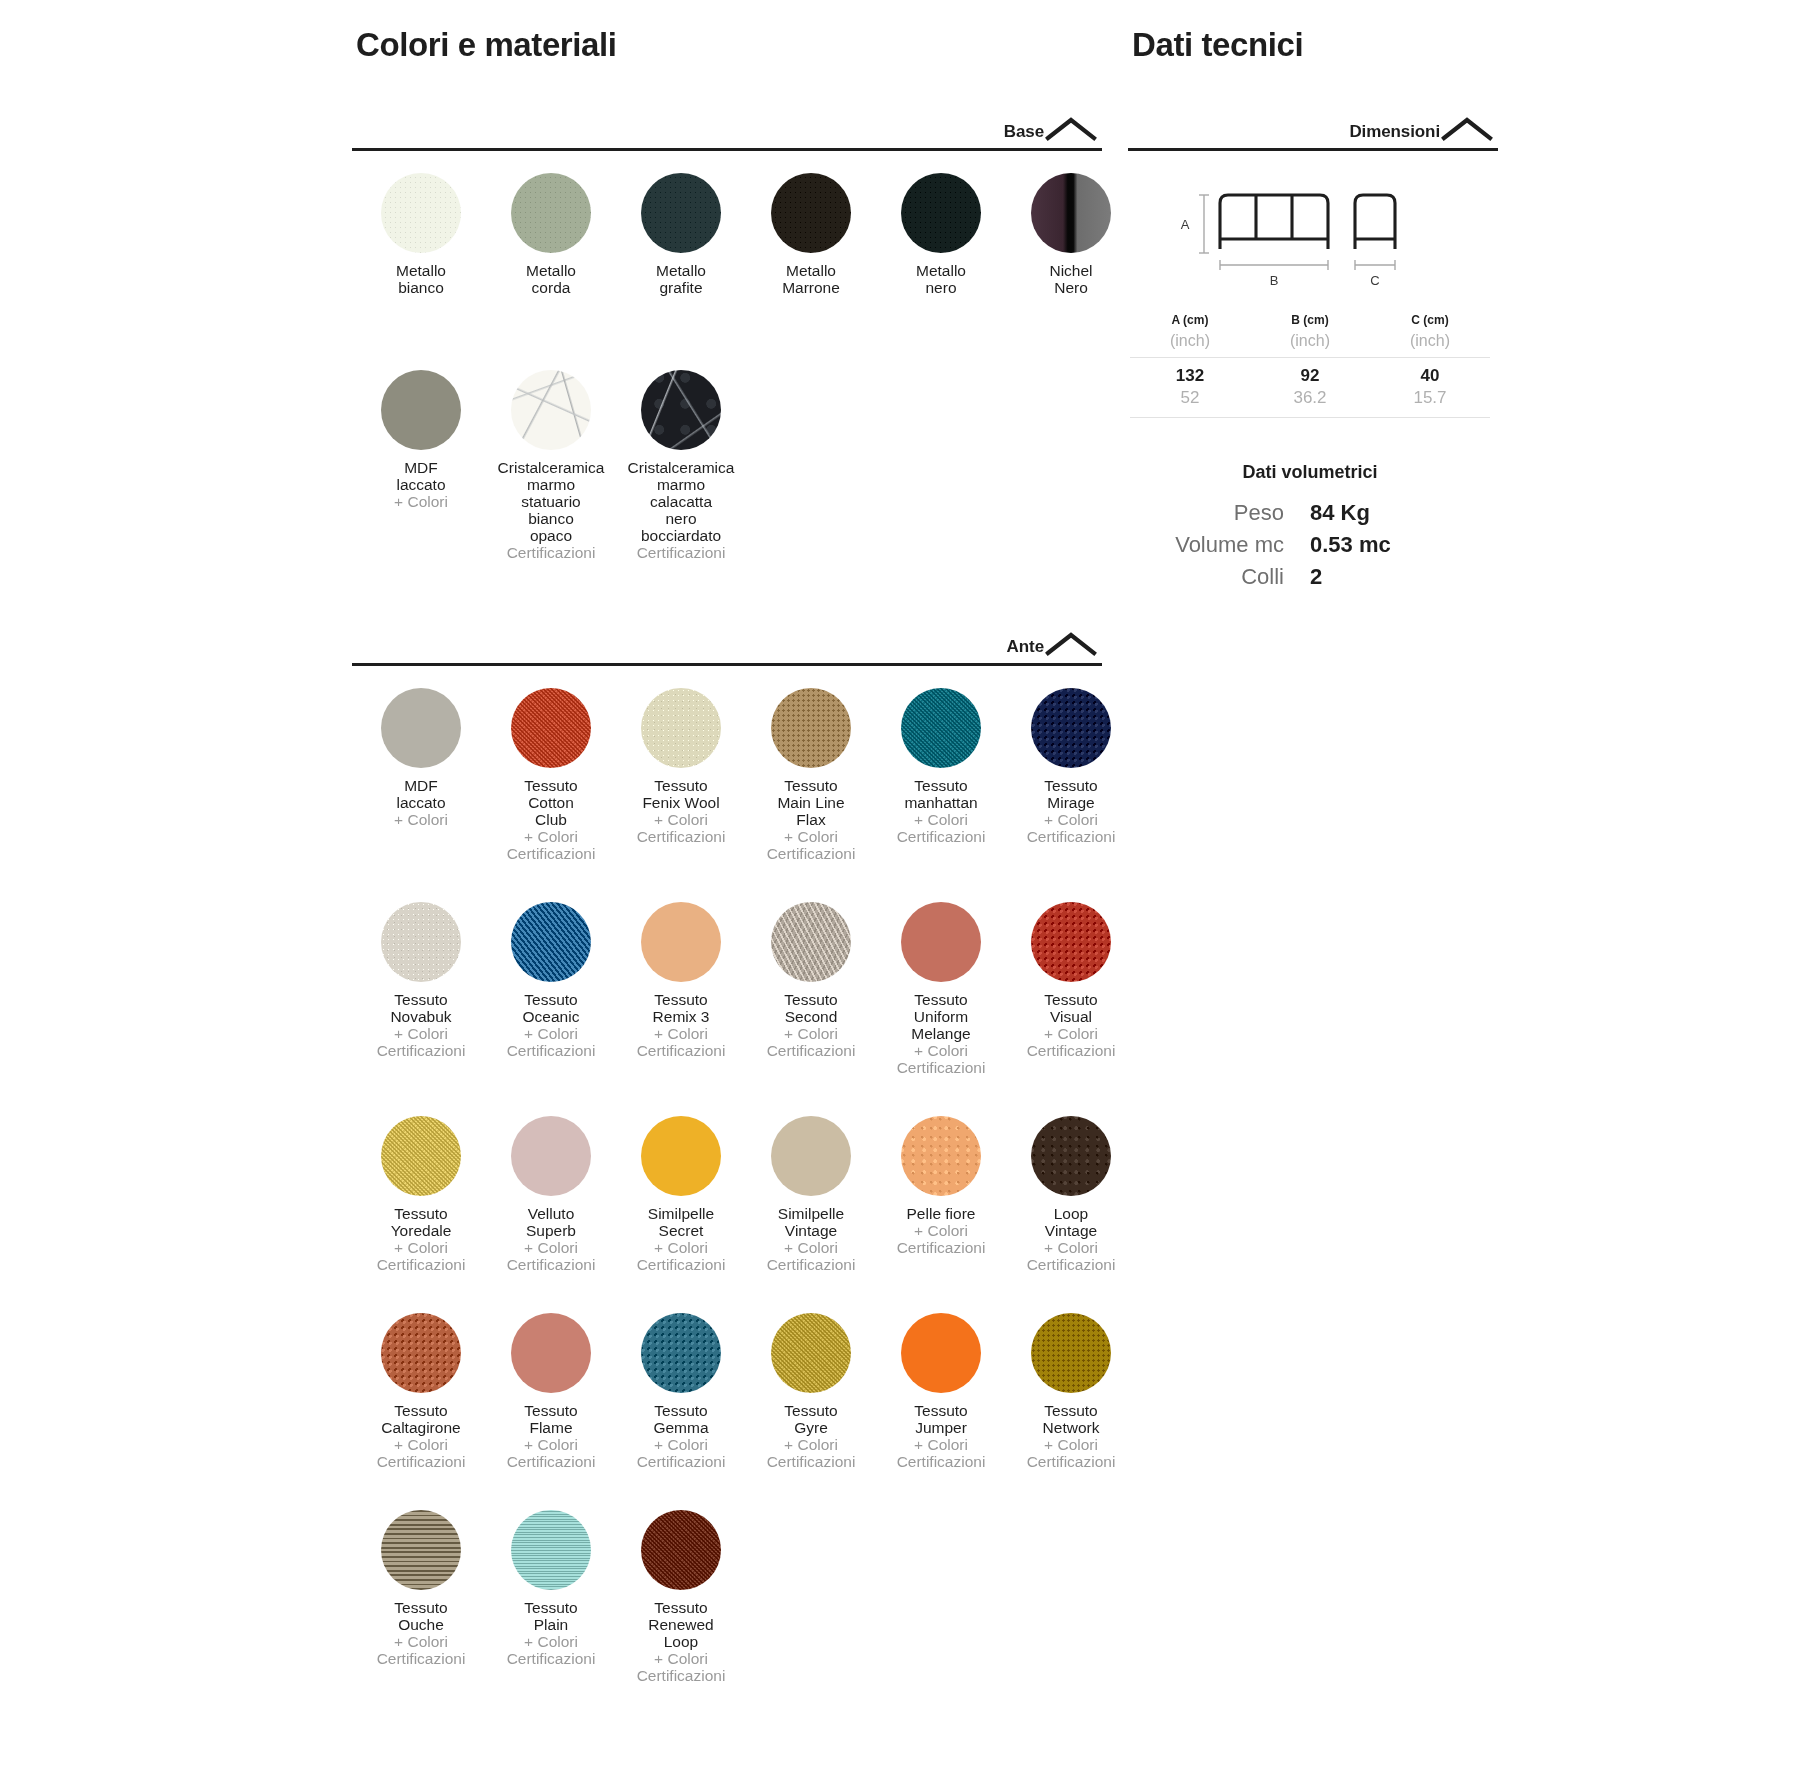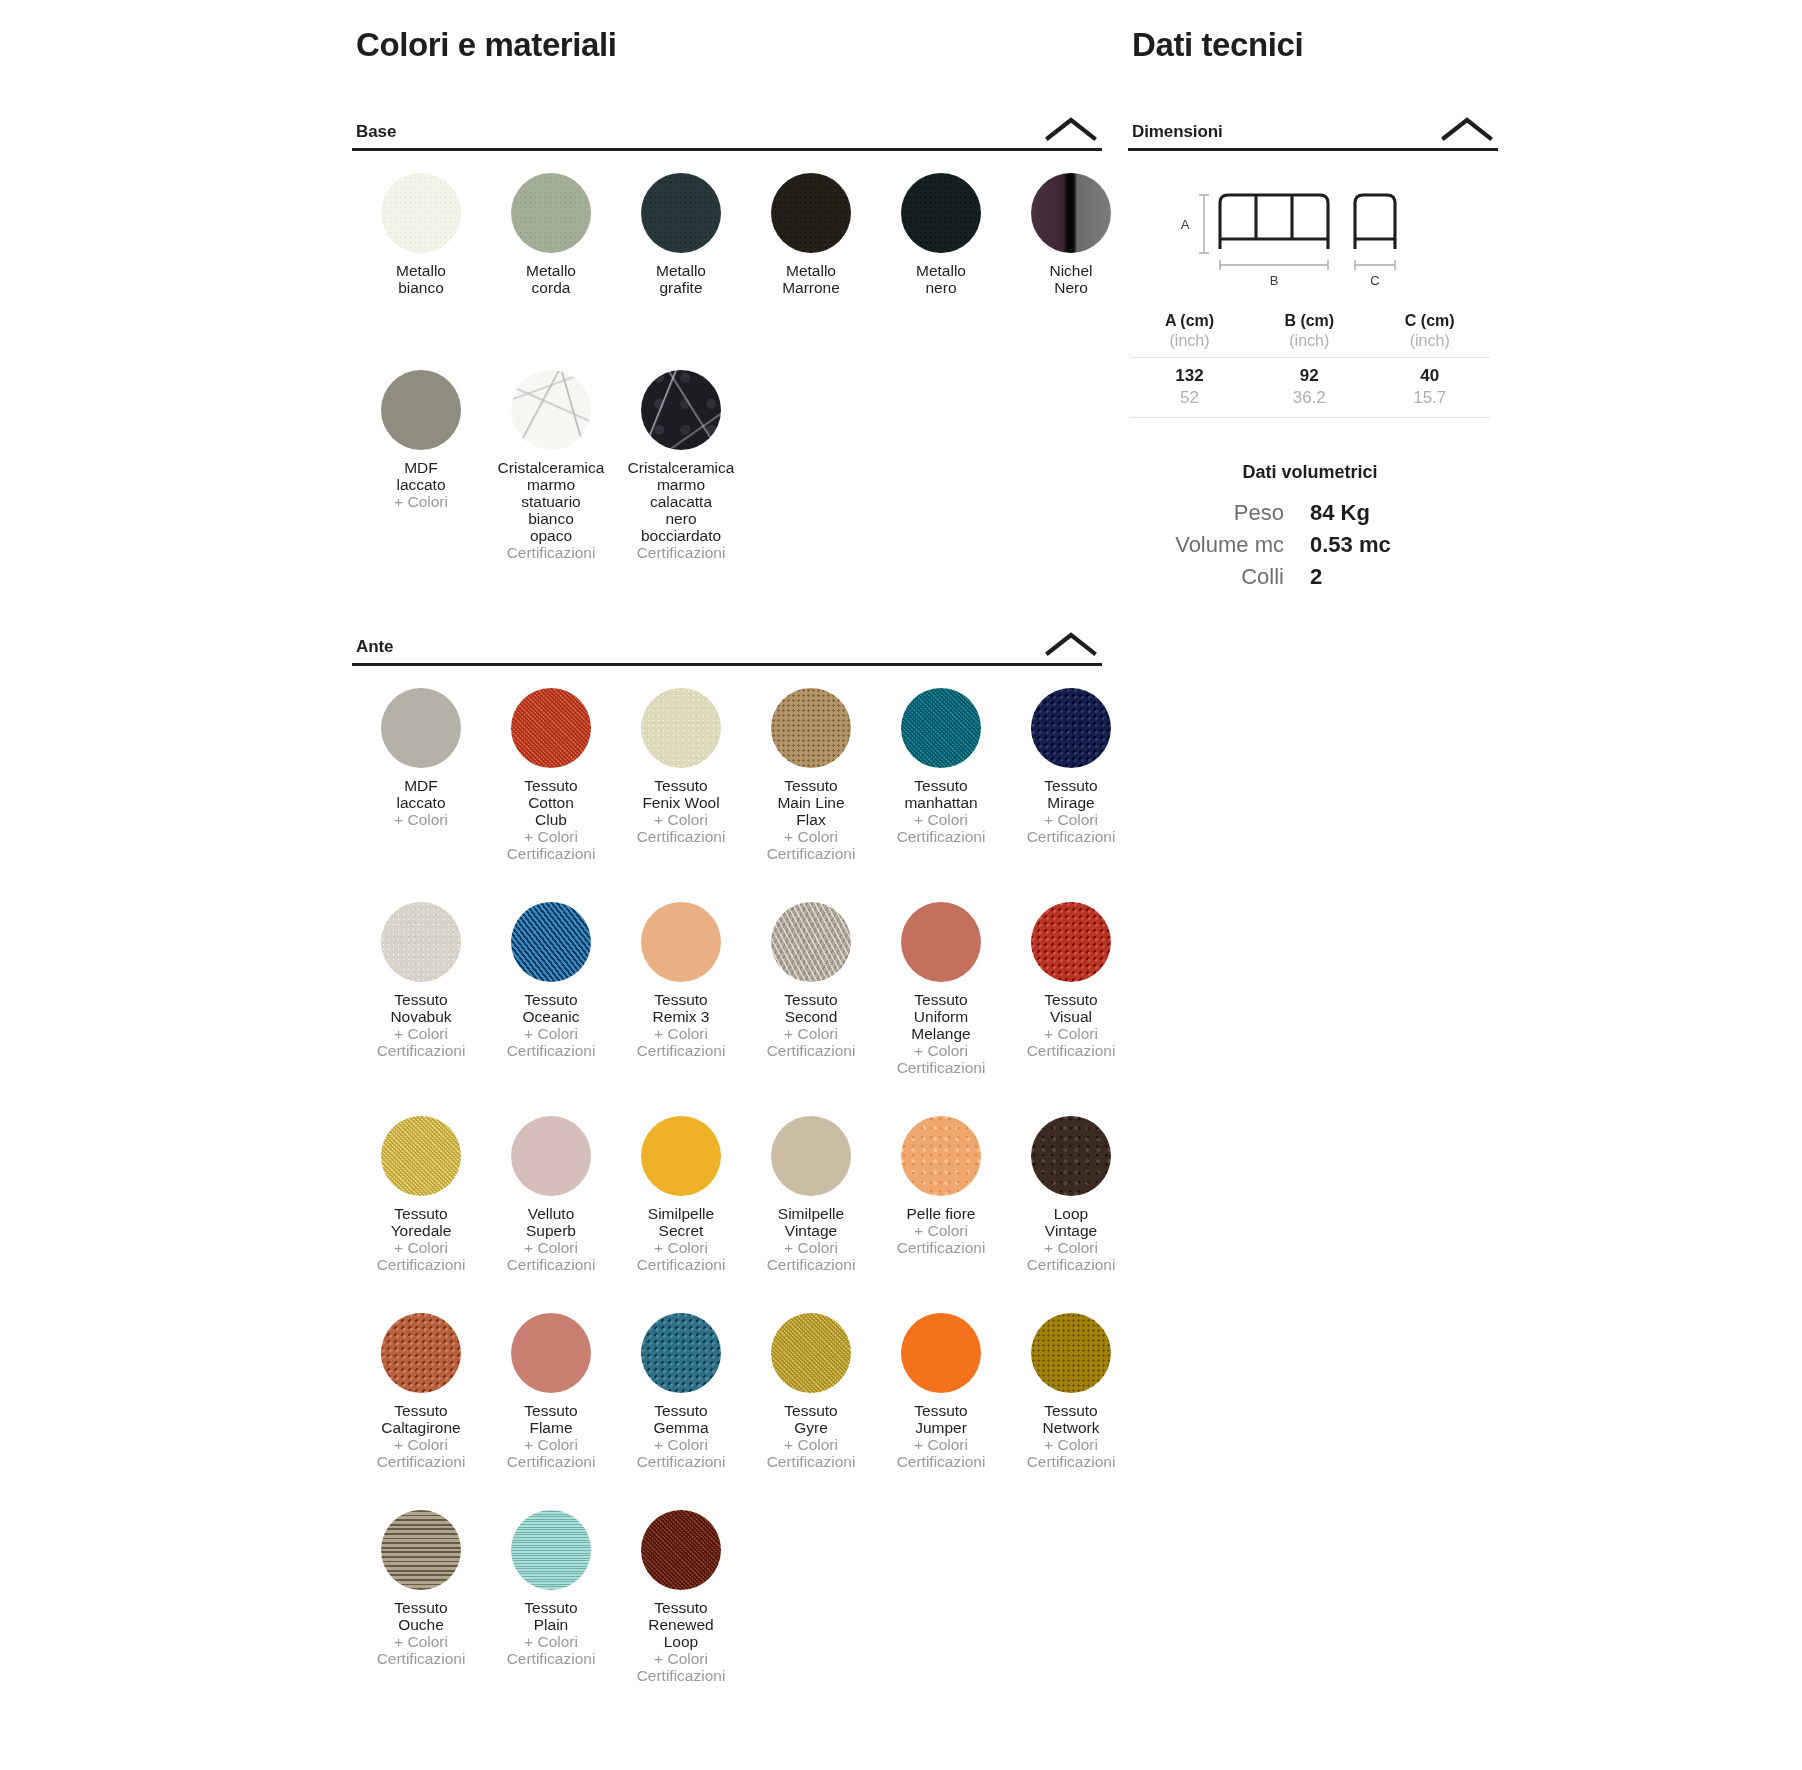--- a/index.html
+++ b/index.html
@@ -23,21 +23,21 @@
     color: #1e1e1e;
     padding-left: 4px;
   }
   .col-left  .panel-title { margin-top: 26px; }
   .col-right .panel-title { margin-top: 26px; }
 
   
   .acc-head {
     display: flex;
     align-items: flex-end;
-    justify-content: space-between;
+    justify-content: flex-end;
     border-bottom: 3px solid #1e1e1e;
     padding: 0 4px 6px 4px;
     margin-top: 48px;
   }
   .acc-label {
     font-size: 17px;
     font-weight: 700;
     color: #1e1e1e;
     letter-spacing: -0.1px;
     line-height: 20px;
@@ -96,21 +96,21 @@
 
   
   .dim-table {
     margin-top: 14px;
     width: 360px;
     border-collapse: collapse;
     margin-left: 2px;
   }
   .dim-table th, .dim-table td { text-align: center; padding: 0; }
   .dim-table .hd-cm {
-    font-size: 16px; font-weight: 700; color: #1e1e1e; line-height: 21px;
+    font-size: 12px; font-weight: 700; color: #1e1e1e; line-height: 21px;
   }
   .dim-table .hd-in {
     font-size: 16px; font-weight: 400; color: #b0b0b0; line-height: 20px; padding-bottom: 6px;
   }
   .dim-table tbody tr { border-top: 1px solid #e2e2e2; border-bottom: 1px solid #e2e2e2; }
   .dim-table .v-cm { font-size: 17px; font-weight: 700; color: #1e1e1e; line-height: 22px; padding-top: 7px;}
   .dim-table .v-in { font-size: 17px; font-weight: 400; color: #b0b0b0; line-height: 22px; padding-bottom: 8px;}
 
   
   .vol-title {

